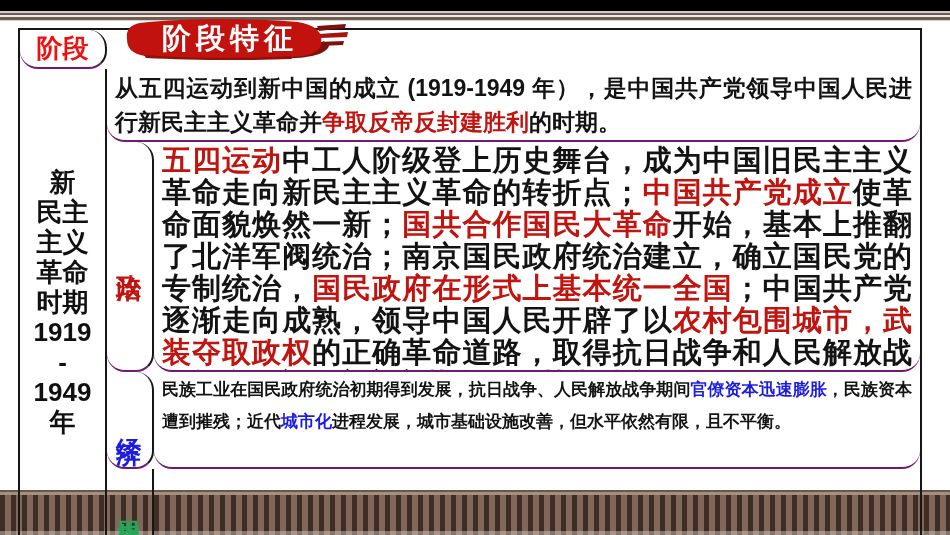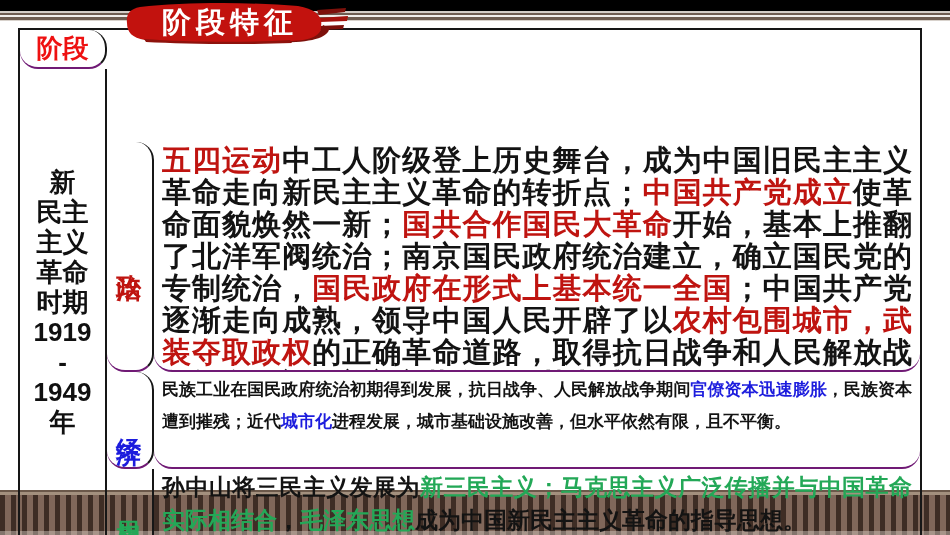--- a/index.html
+++ b/index.html
@@ -52,21 +52,21 @@
   .content{font-weight:bold;color:#131313;text-align:justify;padding:2px 8px 0 8px;}
   .c-overview{grid-column:2 / span 2;grid-row:2;font-size:23px;line-height:34px;}
   .c-politics{grid-column:3;grid-row:3;font-size:29px;line-height:32px;}
   .c-economy{grid-column:3;grid-row:4;font-size:17px;line-height:32px;}
   .c-thought{grid-column:3;grid-row:5;font-size:23px;line-height:33px;}
   .seg-black{color:#131313;}
   .seg-red{color:var(--c-red,#bf1410);}
   .seg-blue{color:var(--c-blue,#1c1cdd);}
   .seg-green{color:var(--c-green,#23a857);}
   
-  .banner{position:absolute;left:124px;top:0px;width:224px;height:45px;z-index:3;}
+  .banner{position:absolute;left:124px;top:16px;width:224px;height:45px;z-index:3;}
   .banner svg{display:block;width:224px;height:45px;}
   .banner text{font-family:"Liberation Sans","DejaVu Sans",sans-serif;}
 </style>
 </head>
 <body>
 
 <div class="top-black"></div>
 <div class="top-stripes"></div>
 
 <div class="bottom-band">
@@ -85,29 +85,29 @@
 民主
 主义
 革命
 时期
 1919
 -
 1949
 年</div>
   </div>
 
+  <div class="cell content c-overview bb"><span class="seg-black">从五四运动到新中国的成立 (1919-1949 年），是中国共产党领导中国人民进行新民主主义革命并</span><span class="seg-red">争取反帝反封建胜利</span><span class="seg-black">的时期。</span></div>
 
   <div class="cell rowlabel lab-politics br bb">政治</div>
   <div class="cell content c-politics bb"><span class="seg-red">五四运动</span><span class="seg-black">中工人阶级登上历史舞台，成为中国旧民主主义革命走向新民主主义革命的转折点；</span><span class="seg-red">中国共产党成立</span><span class="seg-black">使革命面貌焕然一新；</span><span class="seg-red">国共合作国民大革命</span><span class="seg-black">开始，基本上推翻了北洋军阀统治；南京国民政府统治建立，确立国民党的专制统治，</span><span class="seg-red">国民政府在形式上基本统一全国</span><span class="seg-black">；中国共产党逐渐走向成熟，领导中国人民开辟了以</span><span class="seg-red">农村包围城市，武装夺取政权</span><span class="seg-black">的正确革命道路，取得抗日战争和人民解放战争能利，新民主主义革命取得基本胜利。</span></div>
 
   <div class="cell rowlabel lab-economy br bb">经济</div>
   <div class="cell content c-economy bb"><span class="seg-black">民族工业在国民政府统治初期得到发展，抗日战争、人民解放战争期间</span><span class="seg-blue">官僚资本迅速膨胀</span><span class="seg-black">，民族资本遭到摧残；近代</span><span class="seg-blue">城市化</span><span class="seg-black">进程发展，城市基础设施改善，但水平依然有限，且不平衡。</span></div>
 
   <div class="cell rowlabel lab-thought br">思想</div>
-  <div class="cell content c-thought"><span class="seg-black">孙中山将三民主义发展为</span><span class="seg-green">新三民主义；</span><span class="seg-green">马克思主义广泛传播并与中国革命实际相结合</span><span class="seg-black">，</span><span class="seg-green">毛泽东思想</span><span class="seg-black">成为中国新民主主义革命的指导思想。</span></div>
 </div>
 
 <div class="banner">
   <svg viewBox="0 0 224 45">
 
     <path d="M150 37 C182 40 198 34 199 25 L205 28 C206 37 186 44 150 42 Z" fill="var(--c-banner_dark,#7d110b)"></path>
     <path d="M193 10 L222 8 L221 12 L195 15 Z" fill="var(--c-banner_dark,#7d110b)"></path>
     <path d="M195 18 L224 16 L223 21 L196 22 Z" fill="#a5130d"></path>
     <path d="M194 26 L220 25 L219 29 L195 30 Z" fill="var(--c-banner_dark,#7d110b)"></path>
 

